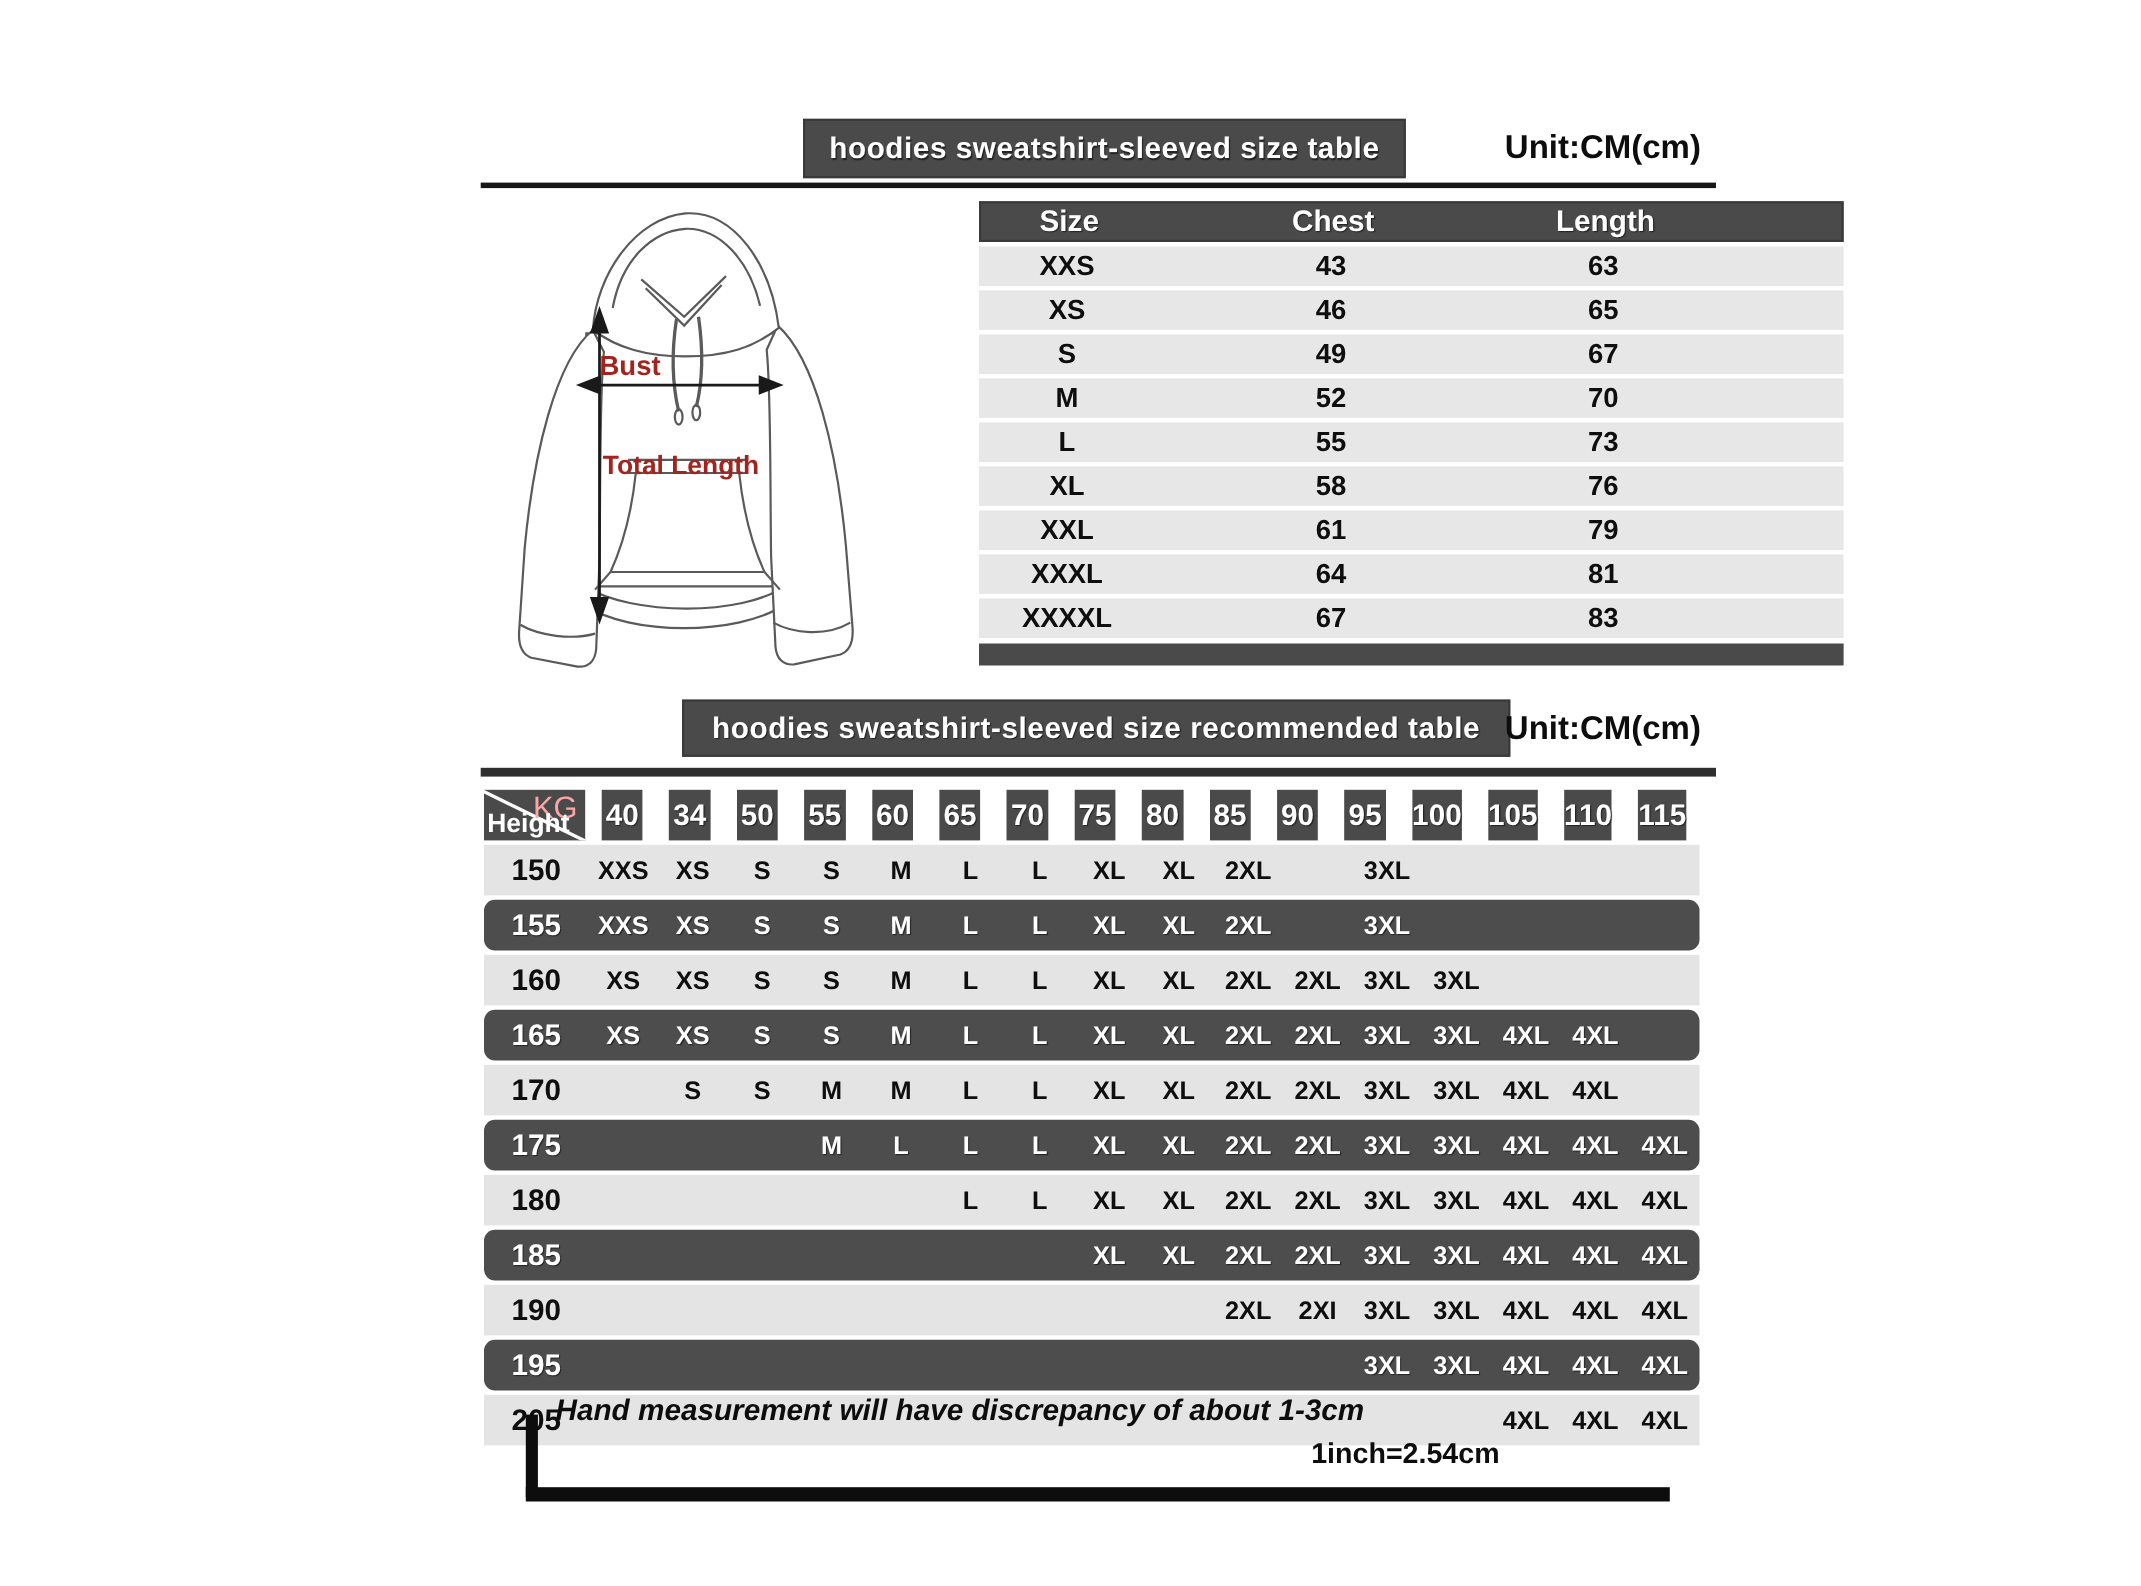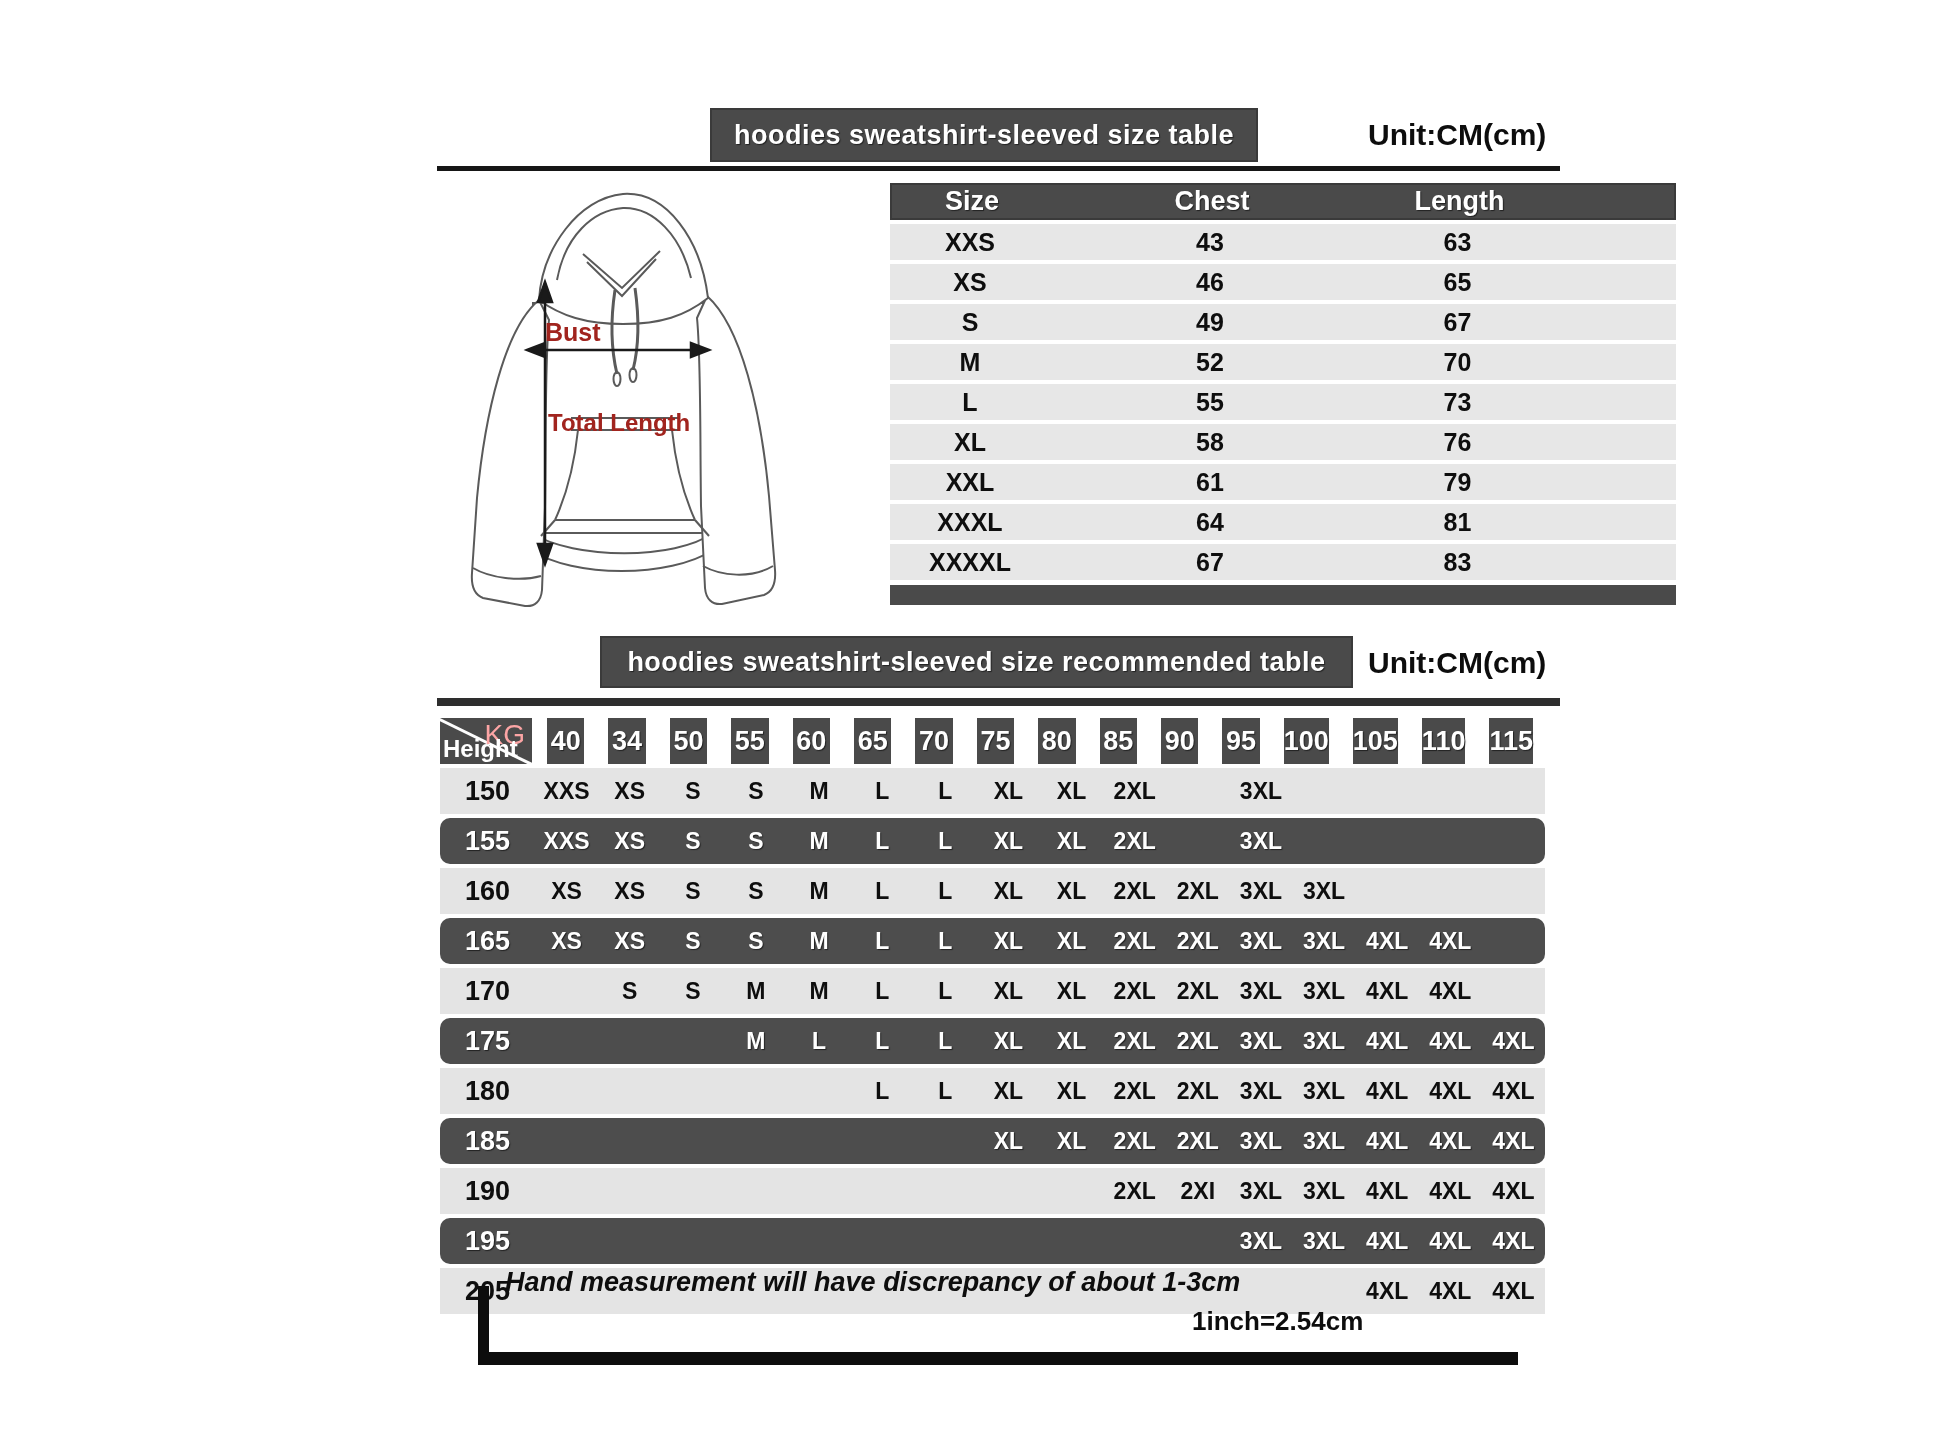--- a/index.html
+++ b/index.html
@@ -7,21 +7,21 @@
   body {
     width:1946px; height:1442px; position:relative; overflow:hidden;
     font-family:"Liberation Sans", sans-serif; color:#111;
   }
   .abs { position:absolute; }
 
   
   .bar-title {
     background:#4a4a4a; border:2px solid #3a3a3a; color:#fff;
     font-weight:bold; display:flex; align-items:center; justify-content:center;
-    letter-spacing:.5px; text-shadow:1px 1px 1px #222;
+    letter-spacing:.5px; text-shadow:1px 1px 1px #222;margin-left:20px;
   }
   .unit { font-weight:bold; color:#0d0d0d; }
 
   .rule-thin { background:#161616; height:5px; }
   .rule-thick { background:#2e2e2e; height:8px; }
 
   
   .st-header {
     display:grid; grid-template-columns:160px 320px 175px;
     background:#4a4a4a; border:2px solid #3a3a3a; height:37px; align-items:center;

